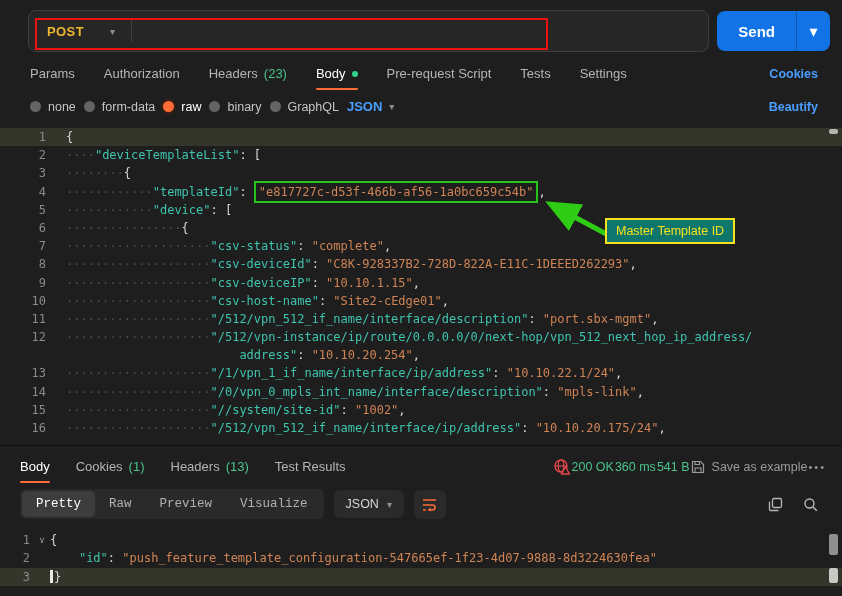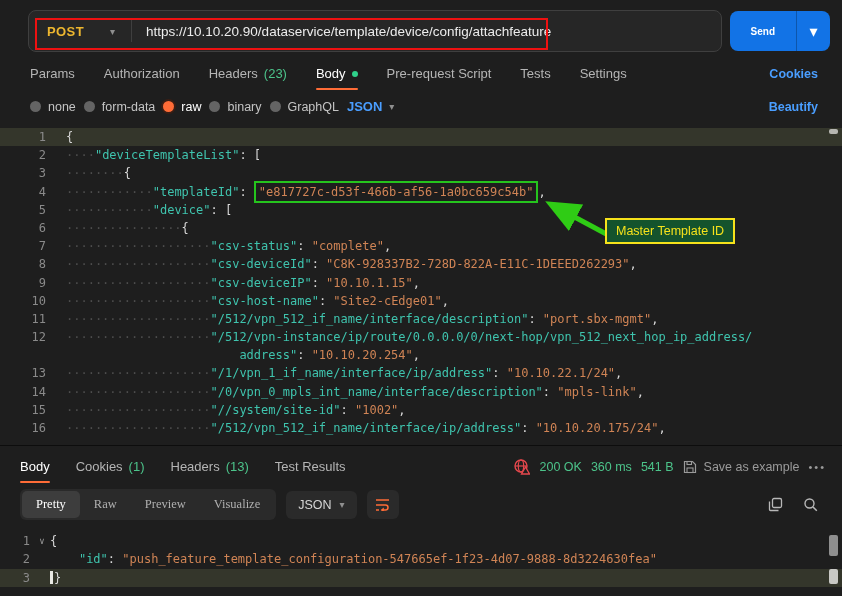--- a/index.html
+++ b/index.html
@@ -9,21 +9,21 @@
   
   .topbar{display:flex;align-items:center;gap:8px;padding:10px 12px 8px 28px;}
   .url-container{flex:1;display:flex;align-items:center;height:40px;background:#262626;
                  border:1px solid #3f3f3f;border-radius:8px;}
   .method{display:flex;align-items:center;gap:26px;padding:0 16px 0 18px;cursor:pointer;}
   .method-label{color:#edb62f;font-weight:bold;font-size:13px;letter-spacing:.4px;}
   .chev{color:#8f8f8f;font-size:10px;}
   .vsep{width:1px;height:22px;background:#3f3f3f;}
   .url-text{padding-left:14px;font-size:13.5px;color:#ececec;white-space:nowrap;}
   .send-group{display:flex;height:40px;background:#1273e6;border-radius:8px;overflow:hidden;flex:none;}
-  .send-btn{display:flex;align-items:center;padding:0 21px;color:#fff;font-weight:bold;font-size:10px;cursor:pointer;}
+  .send-btn{display:flex;align-items:center;padding:0 21px;color:#fff;font-weight:bold;font-size:15px;cursor:pointer;}
   .send-sep{width:1px;background:rgba(0,0,0,.25);margin:0;}
   .send-caret{width:33px;display:flex;align-items:center;justify-content:center;color:#fff;cursor:pointer;}
   .red-annotation{position:absolute;left:35px;top:18px;width:509px;height:28px;border:2px solid #ee1111;z-index:6;pointer-events:none;}
 
   
   .req-tabs{display:flex;align-items:center;gap:29px;padding:6px 24px 10px 30px;font-size:13px;}
   .tab{position:relative;color:#b5b5b5;cursor:pointer;display:flex;align-items:center;gap:6px;white-space:nowrap;}
   .tab.active{color:#ffffff;}
   .tab.active::after{content:"";position:absolute;left:0;right:0;bottom:-9px;height:2px;background:#ff6c37;border-radius:2px;}
   .tab .count{color:#4cc38a;}
@@ -51,56 +51,55 @@
   .k{color:#3fc4ae;}
   .v{color:#d08455;}
   .p{color:#d9d9d9;}
   .boxed{border:2px solid #25c41d;padding:0 3px;margin:-2px 0;}
   .caret{display:inline-block;width:3px;height:13px;background:#e8e8e4;margin-right:1px;vertical-align:middle;}
   .scroll-track{position:absolute;right:4px;top:0;width:10px;height:100%;}
   .thumb{position:absolute;right:0;width:9px;background:#8f8f8f;border-radius:2px;}
 
   
   .yellow-box{position:absolute;left:605px;top:218px;padding:4px 9px;border:2px solid #f6e21b;
-              background:#14532d;color:#f6e21b;font-size:12.5px;z-index:7;white-space:nowrap;}
+              background:#0f766e;color:#f6e21b;font-size:12.5px;z-index:7;white-space:nowrap;}
   .arrow-svg{position:absolute;left:540px;top:194px;z-index:7;pointer-events:none;}
 
   
   .section-divider{border-top:1px solid #0d0d0d;margin-top:8px;}
   .res-meta{display:flex;align-items:center;gap:26px;padding:12px 16px 12px 20px;font-size:13px;}
-  .meta-right{display:flex;align-items:center;gap:9px;}
+  .meta-right{display:flex;align-items:center;gap:1px;}
   .status-green{color:#4cc38a;font-size:12.5px;white-space:nowrap;}
   .save-example{display:flex;align-items:center;gap:7px;color:#9a9a9a;font-size:12.5px;cursor:pointer;white-space:nowrap;}
   .more-dots{color:#9a9a9a;font-size:11px;letter-spacing:2px;cursor:pointer;}
 
   .res-toolbar{display:flex;align-items:center;gap:10px;padding:2px 16px 8px 20px;}
   .segmented{display:flex;background:#2a2a2a;border-radius:6px;padding:2px;}
   .seg{padding:6px 14px;font-size:12.5px;color:#b0b0b0;border:none;background:transparent;
-       border-radius:5px;cursor:pointer;font-family:Liberation Serif, serif;text-align:center;}
+       border-radius:5px;cursor:pointer;font-family:Liberation Mono, monospace;text-align:center;}
   .seg.active{background:#3d3d3d;color:#ffffff;}
   .json-select{display:flex;align-items:center;gap:8px;background:#2a2a2a;border-radius:6px;
                padding:7px 12px;font-size:12.5px;color:#d6d6d6;cursor:pointer;}
   .icon-btn{display:flex;align-items:center;justify-content:center;background:#2a2a2a;border-radius:6px;
             width:32px;height:29px;cursor:pointer;}
   .toolbar-right{margin-left:auto;display:flex;align-items:center;gap:20px;padding-right:8px;}
   .plain-icon{cursor:pointer;display:flex;align-items:center;}
 </style>
 </head>
 <body>
 
 <div class="app">
 
   <div class="topbar">
     <div class="url-container">
       <div class="method">
         <span class="method-label">POST</span>
         <span class="chev">▾</span>
       </div>
       <div class="vsep"></div>
-      <div class="url-text">https://10.10.20.90/dataservice/template/device/config/attachfeature</div>
     </div>
     <div class="send-group">
       <div class="send-btn">Send</div>
       <div class="send-sep"></div>
       <div class="send-caret">▾</div>
     </div>
   </div>
   <div class="red-annotation"></div>
 
   <div class="req-tabs">

